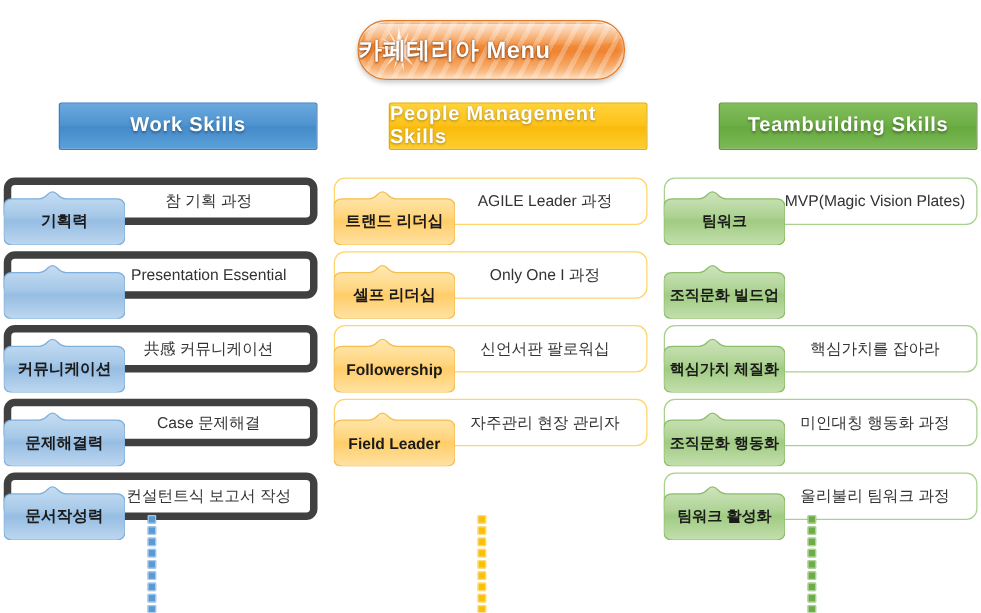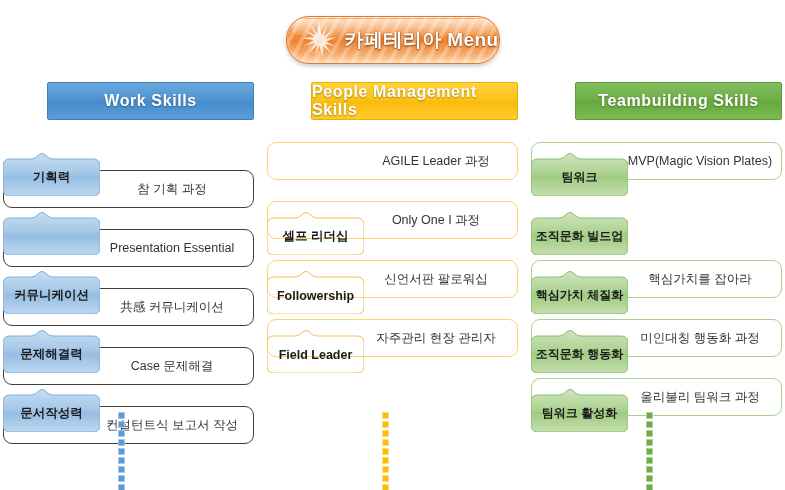--- a/index.html
+++ b/index.html
@@ -44,21 +44,21 @@
         #ef8330 52%,
         #f6a561 76%,
         #fbd0a6 100%);
     box-shadow:
       inset 0 1px 0 rgba(255,255,255,0.75),
       inset 0 -2px 5px rgba(255,255,255,0.45),
       0 2px 4px rgba(0,0,0,0.22);
     border: 1px solid #e07a28;
     display: flex;
     align-items: center;
-    justify-content: flex-end;
+    justify-content: flex-start;
     overflow: hidden;
   }
   
   #title-pill::after {
     content: "";
     position: absolute;
     left: 5px; right: 5px; top: 2px;
     height: 17px;
     border-radius: 12px 12px 16px 16px/12px 12px 8px 8px;
     background: linear-gradient(to bottom, rgba(255,255,255,0.70), rgba(255,255,255,0.06));
@@ -144,21 +144,21 @@
     top: 6px;
     width: 251px;
     height: 38px;
     box-sizing: border-box;
     background: #ffffff;
     border-radius: 9px;
     display: flex;
     align-items: center;
     justify-content: flex-end;
   }
-  .col-0 .row-panel { border: 1px solid #404040; margin-top: 28px; }
+  .col-0 .row-panel { border: 6px solid #404040; }
   .col-1 .row-panel { border: 1px solid #ffd56b; padding-left: 40px; }
   .col-2 .row-panel { border: 1px solid #a9d18e; }
 
   .row-text {
     width: 160px;
     text-align: center;
     font-size: 12.5px;
     color: #333333;
     white-space: nowrap;
     overflow: hidden;
@@ -322,20 +322,35 @@
   </div>
 
   <div class="column col-1">
     <div class="col-header">People Management  Skills</div>
     <div class="rows">
 
       <div class="row">
         <div class="row-panel">
           <div class="row-text">AGILE Leader 과정</div>
         </div>
+        <div class="row-tag">
+          <svg viewBox="0 0 97 44" preserveAspectRatio="none">
+            <defs>
+              <linearGradient id="gy0" x1="0" y1="0" x2="0" y2="1">
+                <stop offset="0%" stop-color="#ffe9b4"></stop>
+                <stop offset="45%" stop-color="#ffd681"></stop>
+                <stop offset="55%" stop-color="#ffcd67"></stop>
+                <stop offset="100%" stop-color="#ffe2a4"></stop>
+              </linearGradient>
+            </defs>
+            <path d="M0 14 Q0 7 7 7 L28 7 Q32 7 35 3.6 Q39 -0.6 43 3.6 Q46 7 50 7 L90 7 Q97 7 97 14
+                     L97 37 Q97 44 90 44 L7 44 Q0 44 0 37 Z" fill="url(#gy0)" stroke="#f5bf4f" stroke-width="1"></path>
+          </svg>
+          <div class="row-tag-label">트랜드 리더십</div>
+        </div>
       </div>
 
       <div class="row">
         <div class="row-panel">
           <div class="row-text">Only One I 과정</div>
         </div>
         <div class="row-tag">
           <svg viewBox="0 0 97 44" preserveAspectRatio="none">
             <path d="M0 14 Q0 7 7 7 L28 7 Q32 7 35 3.6 Q39 -0.6 43 3.6 Q46 7 50 7 L90 7 Q97 7 97 14
                      L97 37 Q97 44 90 44 L7 44 Q0 44 0 37 Z" fill="url(#gy0)" stroke="#f5bf4f" stroke-width="1"></path>

